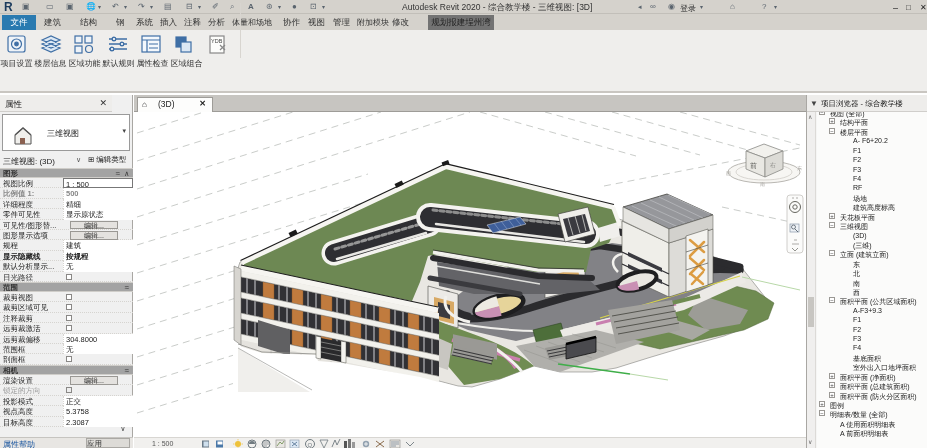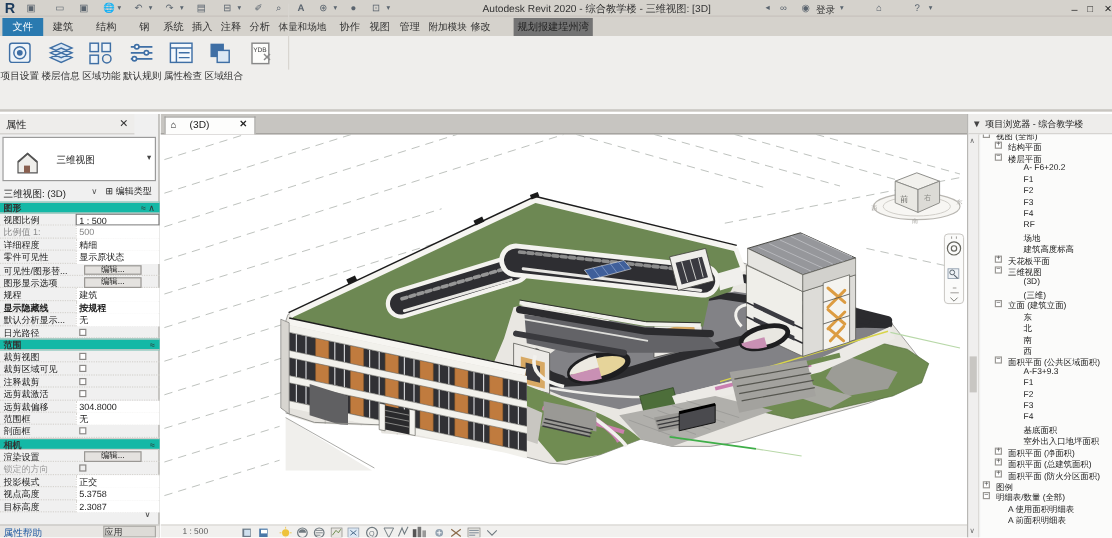--- a/index.html
+++ b/index.html
@@ -17,21 +17,21 @@
 #ribbon{left:0;top:30px;width:927px;height:63px;background:#efeeec;border-bottom:2px solid #c9c6c1;}
 .rbtn{position:absolute;top:2px;width:33px;height:52px;text-align:center;}
 .rbtn .lbl{font-size:8px;color:#333;margin-top:2px;white-space:nowrap;}
 #pname{left:0px;top:73px;width:240px;text-align:center;font-size:8px;color:#444;}
 #rsep{left:240px;top:3px;width:1px;height:55px;background:#d8d5d0;}
 
 #props{left:0;top:95px;width:133px;height:353px;background:#f0f0f0;border-right:1px solid #a9a7a3;font-size:7.5px;color:#222;}
 #phead{left:0;top:0;width:112px;height:17px;background:#eeedeb;border-bottom:1px solid #d0cecb;}
 #tsel{left:2px;top:19px;width:128px;height:37px;background:#fff;border:1px solid #9a9a9a;}
 #trow{left:0;top:58px;width:133px;height:15px;}
-.sect{position:absolute;left:0;width:133px;z-index:5;height:10px;background:#14b8a6;border-top:1px solid #cfcdc9;border-bottom:1px solid #cfcdc9;font-weight:bold;font-size:7.5px;color:#333;padding-left:3px;line-height:10px;}
+.sect{position:absolute;left:0;width:133px;z-index:5;height:10px;background:#a3a3a3;border-top:1px solid #cfcdc9;border-bottom:1px solid #cfcdc9;font-weight:bold;font-size:7.5px;color:#333;padding-left:3px;line-height:10px;font-family:Liberation Mono, monospace;}
 .prow{z-index:5;position:absolute;left:0;width:133px;height:10.4px;border-bottom:1px dotted #d6d4d0;font-size:7.5px;color:#222;}
 .plab{position:absolute;left:3px;top:1px;width:59px;height:9px;overflow:hidden;white-space:nowrap;}
 .pval{position:absolute;left:63px;top:0;width:70px;height:10.4px;background:#fff;border-left:1px dotted #d6d4d0;padding:1px 0 0 2px;white-space:nowrap;overflow:hidden;}
 .pbtn{position:absolute;left:70px;top:1px;width:48px;height:8.5px;background:#e4e2df;border:1px solid #9a9894;font-size:7px;text-align:center;line-height:8px;}
 .cb{position:absolute;left:66px;top:2px;width:6px;height:6px;background:#fff;border:1px solid #8a8886;}
 
 #cantabs{left:134px;top:95px;width:672px;height:17px;background:#c7c5c1;border-bottom:1px solid #9e9c98;}
 #ctab{left:3px;top:2px;width:76px;height:15px;background:#fdfdfc;border:1px solid #9e9c98;border-bottom:none;font-size:8.5px;color:#222;}
 #canvas{left:134px;top:112px;width:672px;height:325px;background:#ffffff;overflow:hidden;}
 #vcb{left:134px;top:437px;width:672px;height:11px;background:#f1f0ee;border-top:1px solid #d8d6d2;overflow:hidden;}
@@ -174,21 +174,21 @@
         <span style="position:absolute;left:3px;top:3px;font-size:8px;">三维视图: (3D)</span>
         <span style="position:absolute;left:76px;top:3px;font-size:7px;color:#555;">∨</span>
         <span style="position:absolute;left:88px;top:2px;font-size:7.5px;">⊞ 编辑类型</span>
       </div>
 </div>
 <div class="sect" style="top:168px;">图形<span style="position:absolute;right:4px;font-weight:normal;">≈ ∧</span></div>
 <div class="prow" style="top:178px;">
       <span class="plab">视图比例</span>
       <span class="pval" style="border:1px solid #777;">1 : 500</span>
     </div>
-<div class="prow" style="top:188.4px;">
+<div class="prow" style="top:188.4px;font-weight:bold;">
       <span class="plab" style="color:#888;">比例值  1:</span>
       <span class="pval" style="color:#888;">500</span>
     </div>
 <div class="prow" style="top:198.8px;">
       <span class="plab">详细程度</span>
       <span class="pval">精细</span>
     </div>
 <div class="prow" style="top:209.2px;">
       <span class="plab">零件可见性</span>
       <span class="pval">显示原状态</span>

